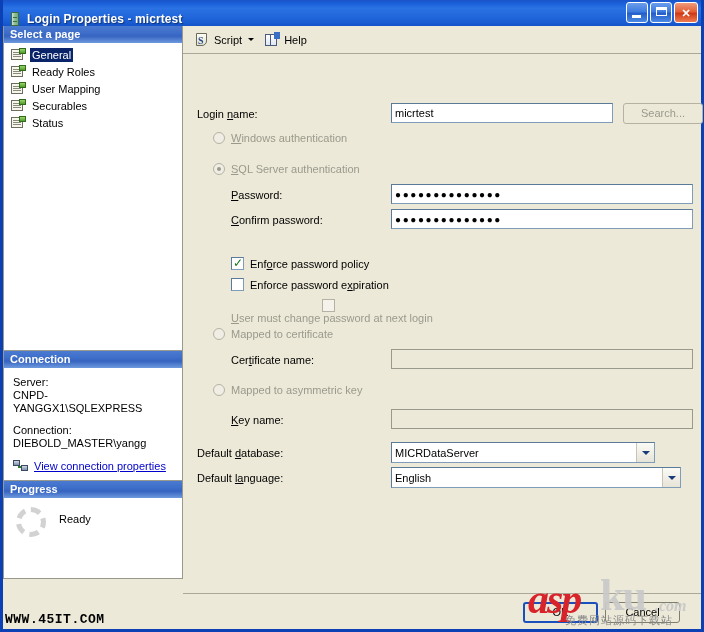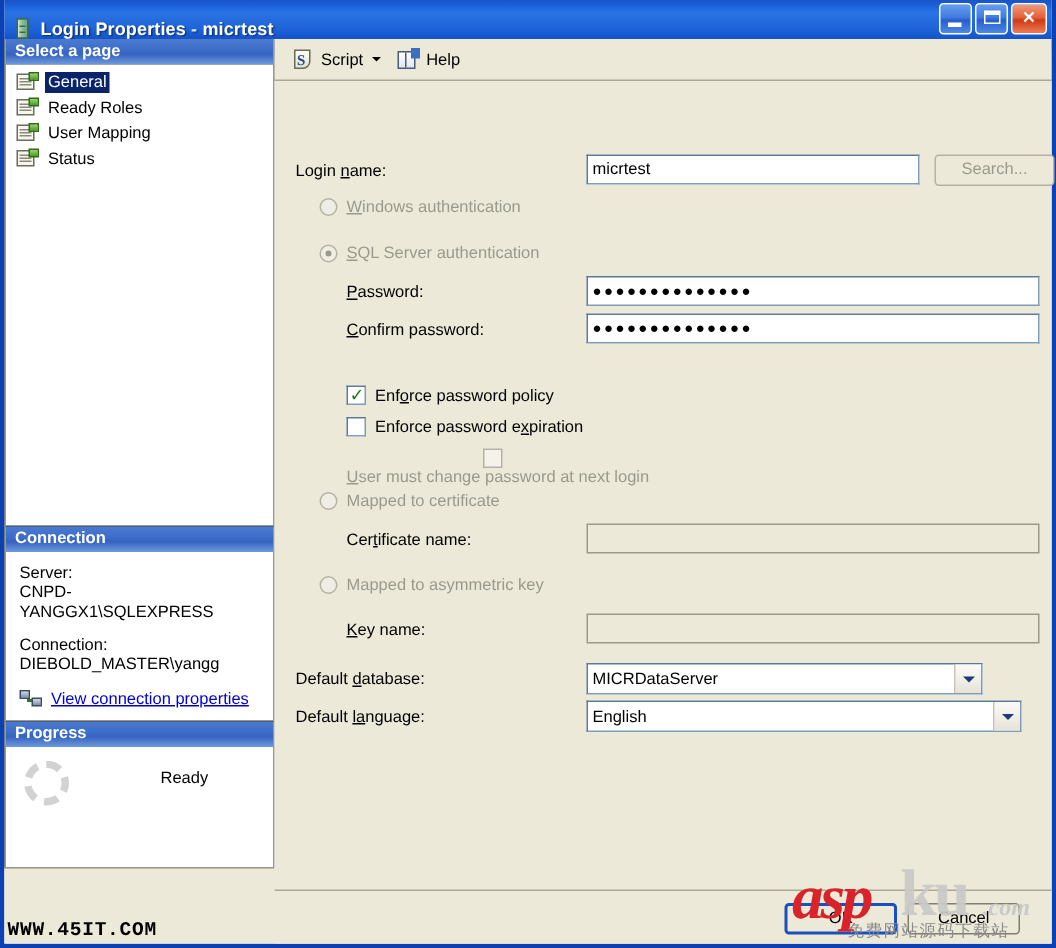--- a/index.html
+++ b/index.html
@@ -255,21 +255,20 @@
   }
 
   .prog-panel { height: 98px; display: flex; flex-direction: column; }
   .prog-body {
     flex: 1;
     background: #ffffff;
     display: flex;
     align-items: flex-start;
     padding: 9px 0 0 12px;
     box-sizing: border-box;
-    gap: 48px;
   }
   .spinner {
     width: 30px; height: 30px;
     border-radius: 50%;
     border: 5px dashed #d2d2d2;
     box-sizing: border-box;
     flex: none;
   }
   .prog-text {
     margin-left: 13px;
@@ -638,20 +637,31 @@
               <div class="sheet">
                   <i></i>
                   <i></i>
                   <i></i>
                 </div>
                 <div class="flag"></div>
             </div>
             <div class="page-label">User Mapping</div>
           </div>
 
+          <div class="page-item">
+            <div class="page-icon">
+              <div class="sheet">
+                  <i></i>
+                  <i></i>
+                  <i></i>
+                </div>
+                <div class="flag"></div>
+            </div>
+            <div class="page-label">Securables</div>
+          </div>
 
           <div class="page-item">
             <div class="page-icon">
               <div class="sheet">
                   <i></i>
                   <i></i>
                   <i></i>
                 </div>
                 <div class="flag"></div>
             </div>

